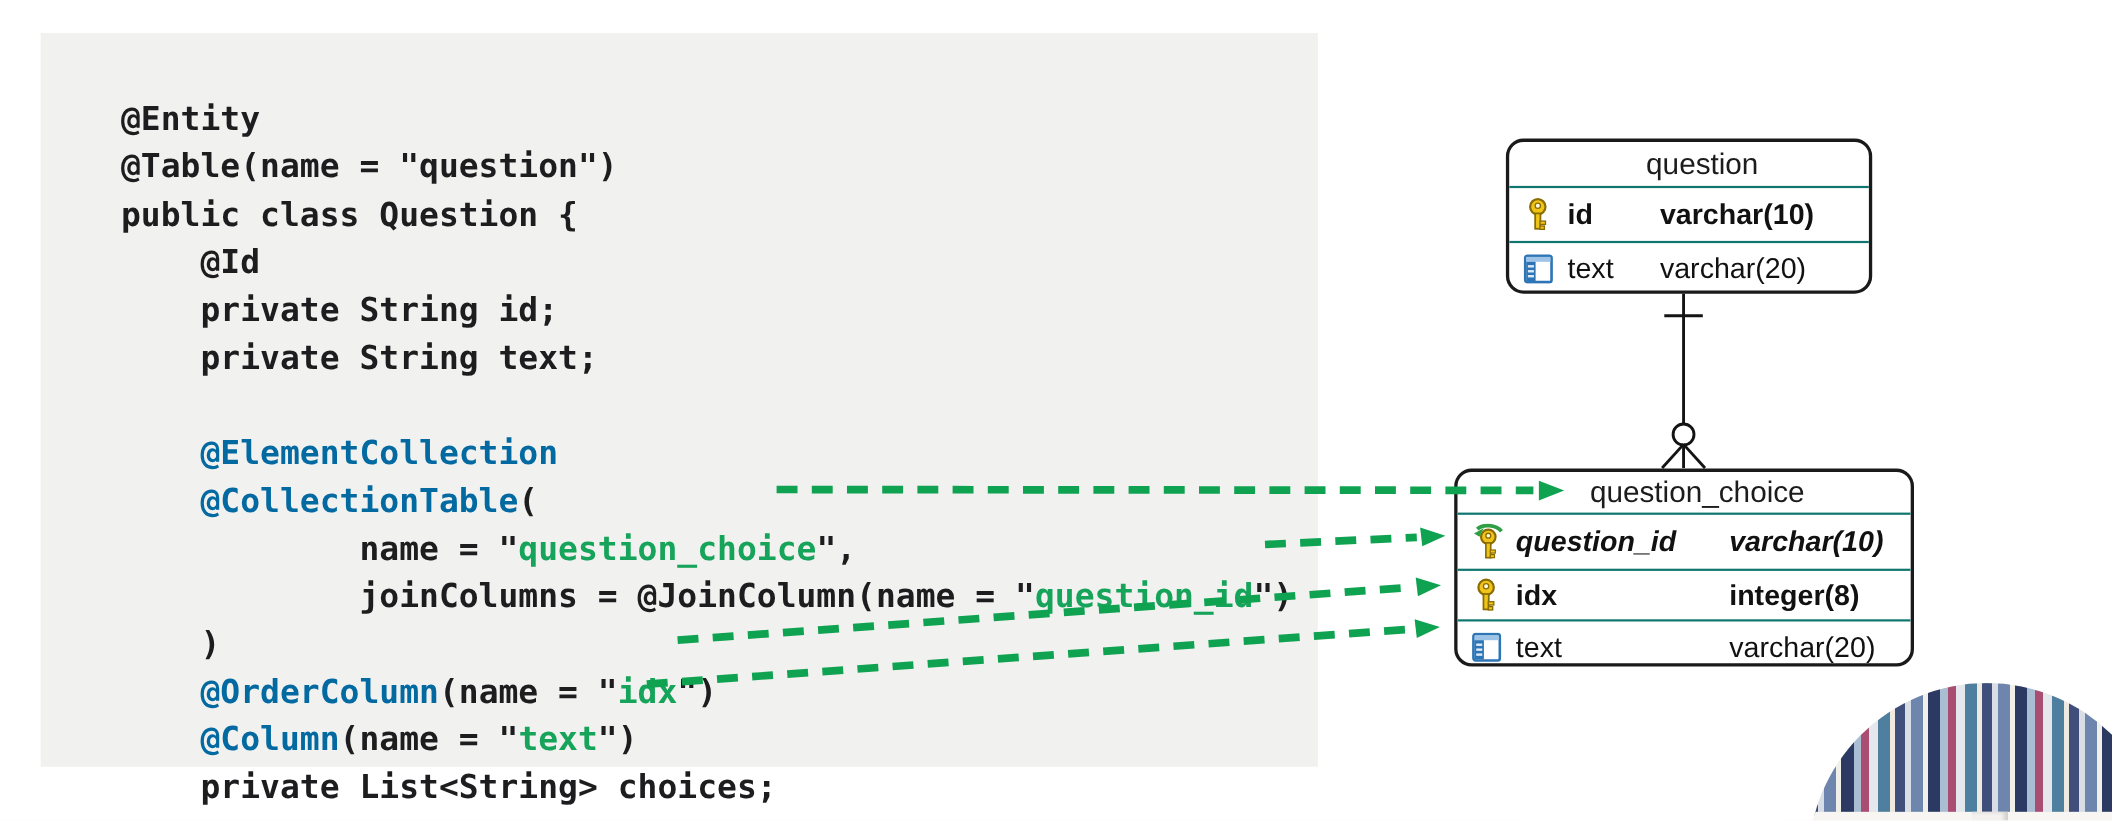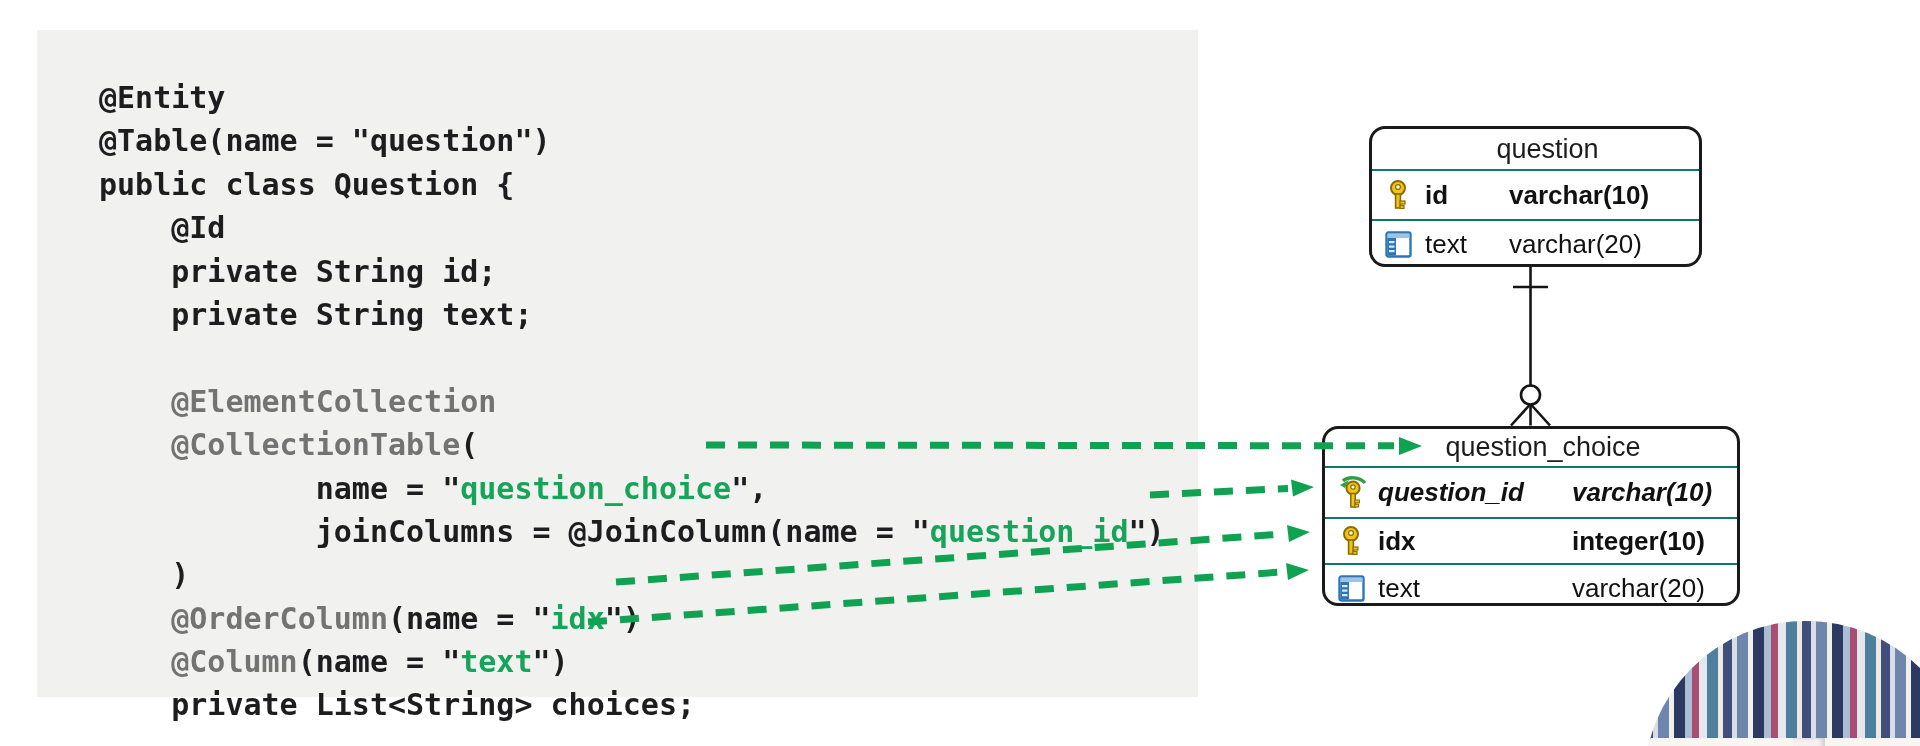--- a/index.html
+++ b/index.html
@@ -1,26 +1,26 @@
 <!DOCTYPE html>
 <html><head>
 <meta charset="utf-8">
 <style>
   html,body{margin:0;padding:0;background:#ffffff;}
   #stage{position:relative;width:1920px;height:746px;background:#ffffff;overflow:hidden;
          font-family:"Liberation Sans","DejaVu Sans",sans-serif;}
 
   
   .code-panel{position:absolute;left:37px;top:30px;width:1161px;height:667px;background:#f1f1f0;}
-  .code-pre{position:absolute;left:57px;top:41px;margin:5px;
+  .code-pre{position:absolute;left:57px;top:41px;margin:16px;
             font-family:"DejaVu Sans Mono",monospace;font-size:30px;line-height:43.4px;
             font-weight:600;white-space:pre;}
   .code-line{height:43.4px;white-space:pre;}
   .tk-p{color:#1d1d1f;}
-  .tk-a{color:#737373;}
+  .tk-a{color:#0369a1;}
   .tk-s{color:#16a35a;}
 
   
   .er-table{position:absolute;background:#ffffff;border:3px solid #1a1a1a;border-radius:16px;
             box-sizing:border-box;overflow:hidden;}
   .er-q{left:1369px;top:126px;width:333px;height:141px;}
   .er-qc{left:1322px;top:426px;width:418px;height:180px;}
   .er-title{display:flex;align-items:center;justify-content:center;
             font-size:27px;color:#1c1c1c;padding-left:24px;}
   .er-q  .er-title{height:40px;}
@@ -115,21 +115,21 @@
           <span class="cicon">
             <svg width="26" height="32" viewBox="0 0 26 32">
               <circle cx="13" cy="9" r="7" fill="#f0c419" stroke="#8a6d00" stroke-width="2"></circle>
               <circle cx="13" cy="8" r="2.4" fill="#fffbe6" stroke="#8a6d00" stroke-width="1.2"></circle>
               <rect x="10.6" y="15" width="4.8" height="14" fill="#f0c419" stroke="#8a6d00" stroke-width="1.6"></rect>
               <rect x="15" y="22" width="5" height="3" fill="#f0c419" stroke="#8a6d00" stroke-width="1.2"></rect>
               <rect x="15" y="26.5" width="4" height="3" fill="#f0c419" stroke="#8a6d00" stroke-width="1.2"></rect>
             </svg>
           </span>
           <span class="cname">idx</span>
-          <span class="ctype">integer(10)</span>
+          <span class="ctype">integer(8)</span>
         </div>
         <div class="tbl-row style-regular" style="height: 46px;">
           <span class="cicon">
             <svg width="27" height="27" viewBox="0 0 27 27">
               <rect x="1.5" y="1.5" width="24" height="24" rx="2" fill="#ffffff" stroke="#2e75b6" stroke-width="2.4"></rect>
               <rect x="2.5" y="2.5" width="22" height="4.5" fill="#9dc3e6"></rect>
               <rect x="2.5" y="7" width="8.5" height="17.5" fill="#2e75b6"></rect>
               <rect x="4" y="10" width="5.5" height="2.2" fill="#dce9f7"></rect>
               <rect x="4" y="14.5" width="5.5" height="2.2" fill="#dce9f7"></rect>
               <rect x="4" y="19" width="5.5" height="2.2" fill="#dce9f7"></rect>

